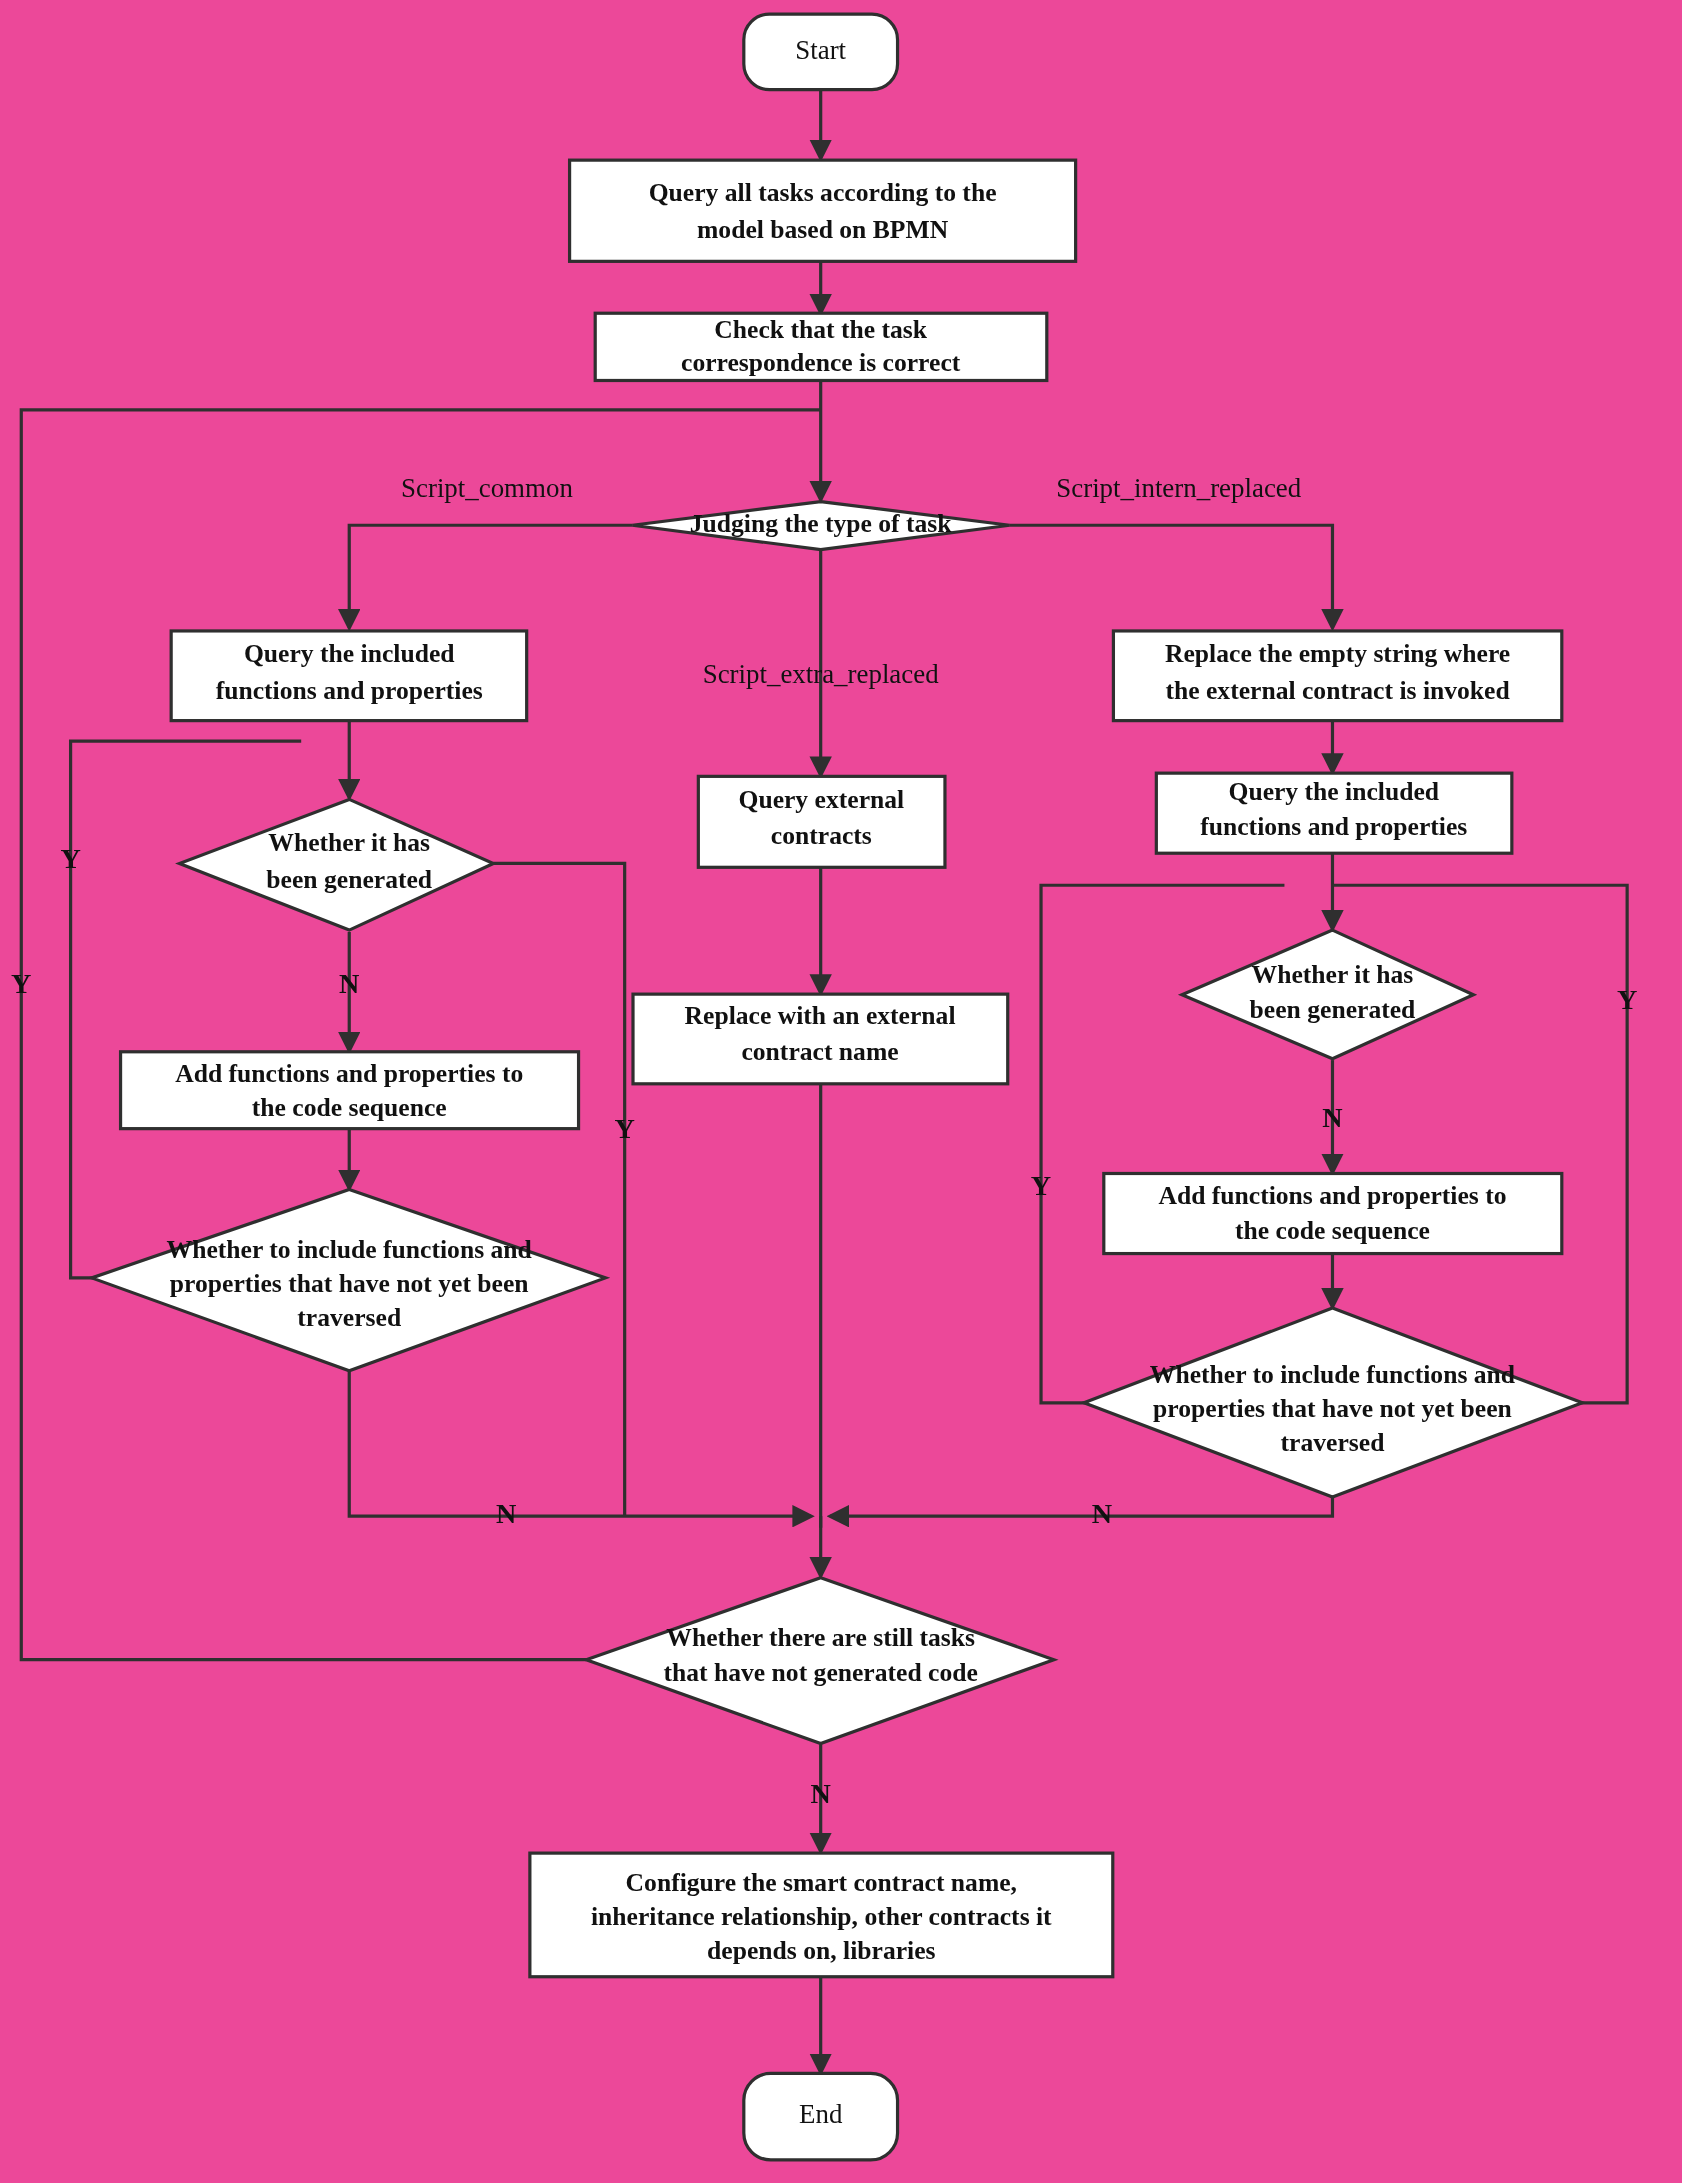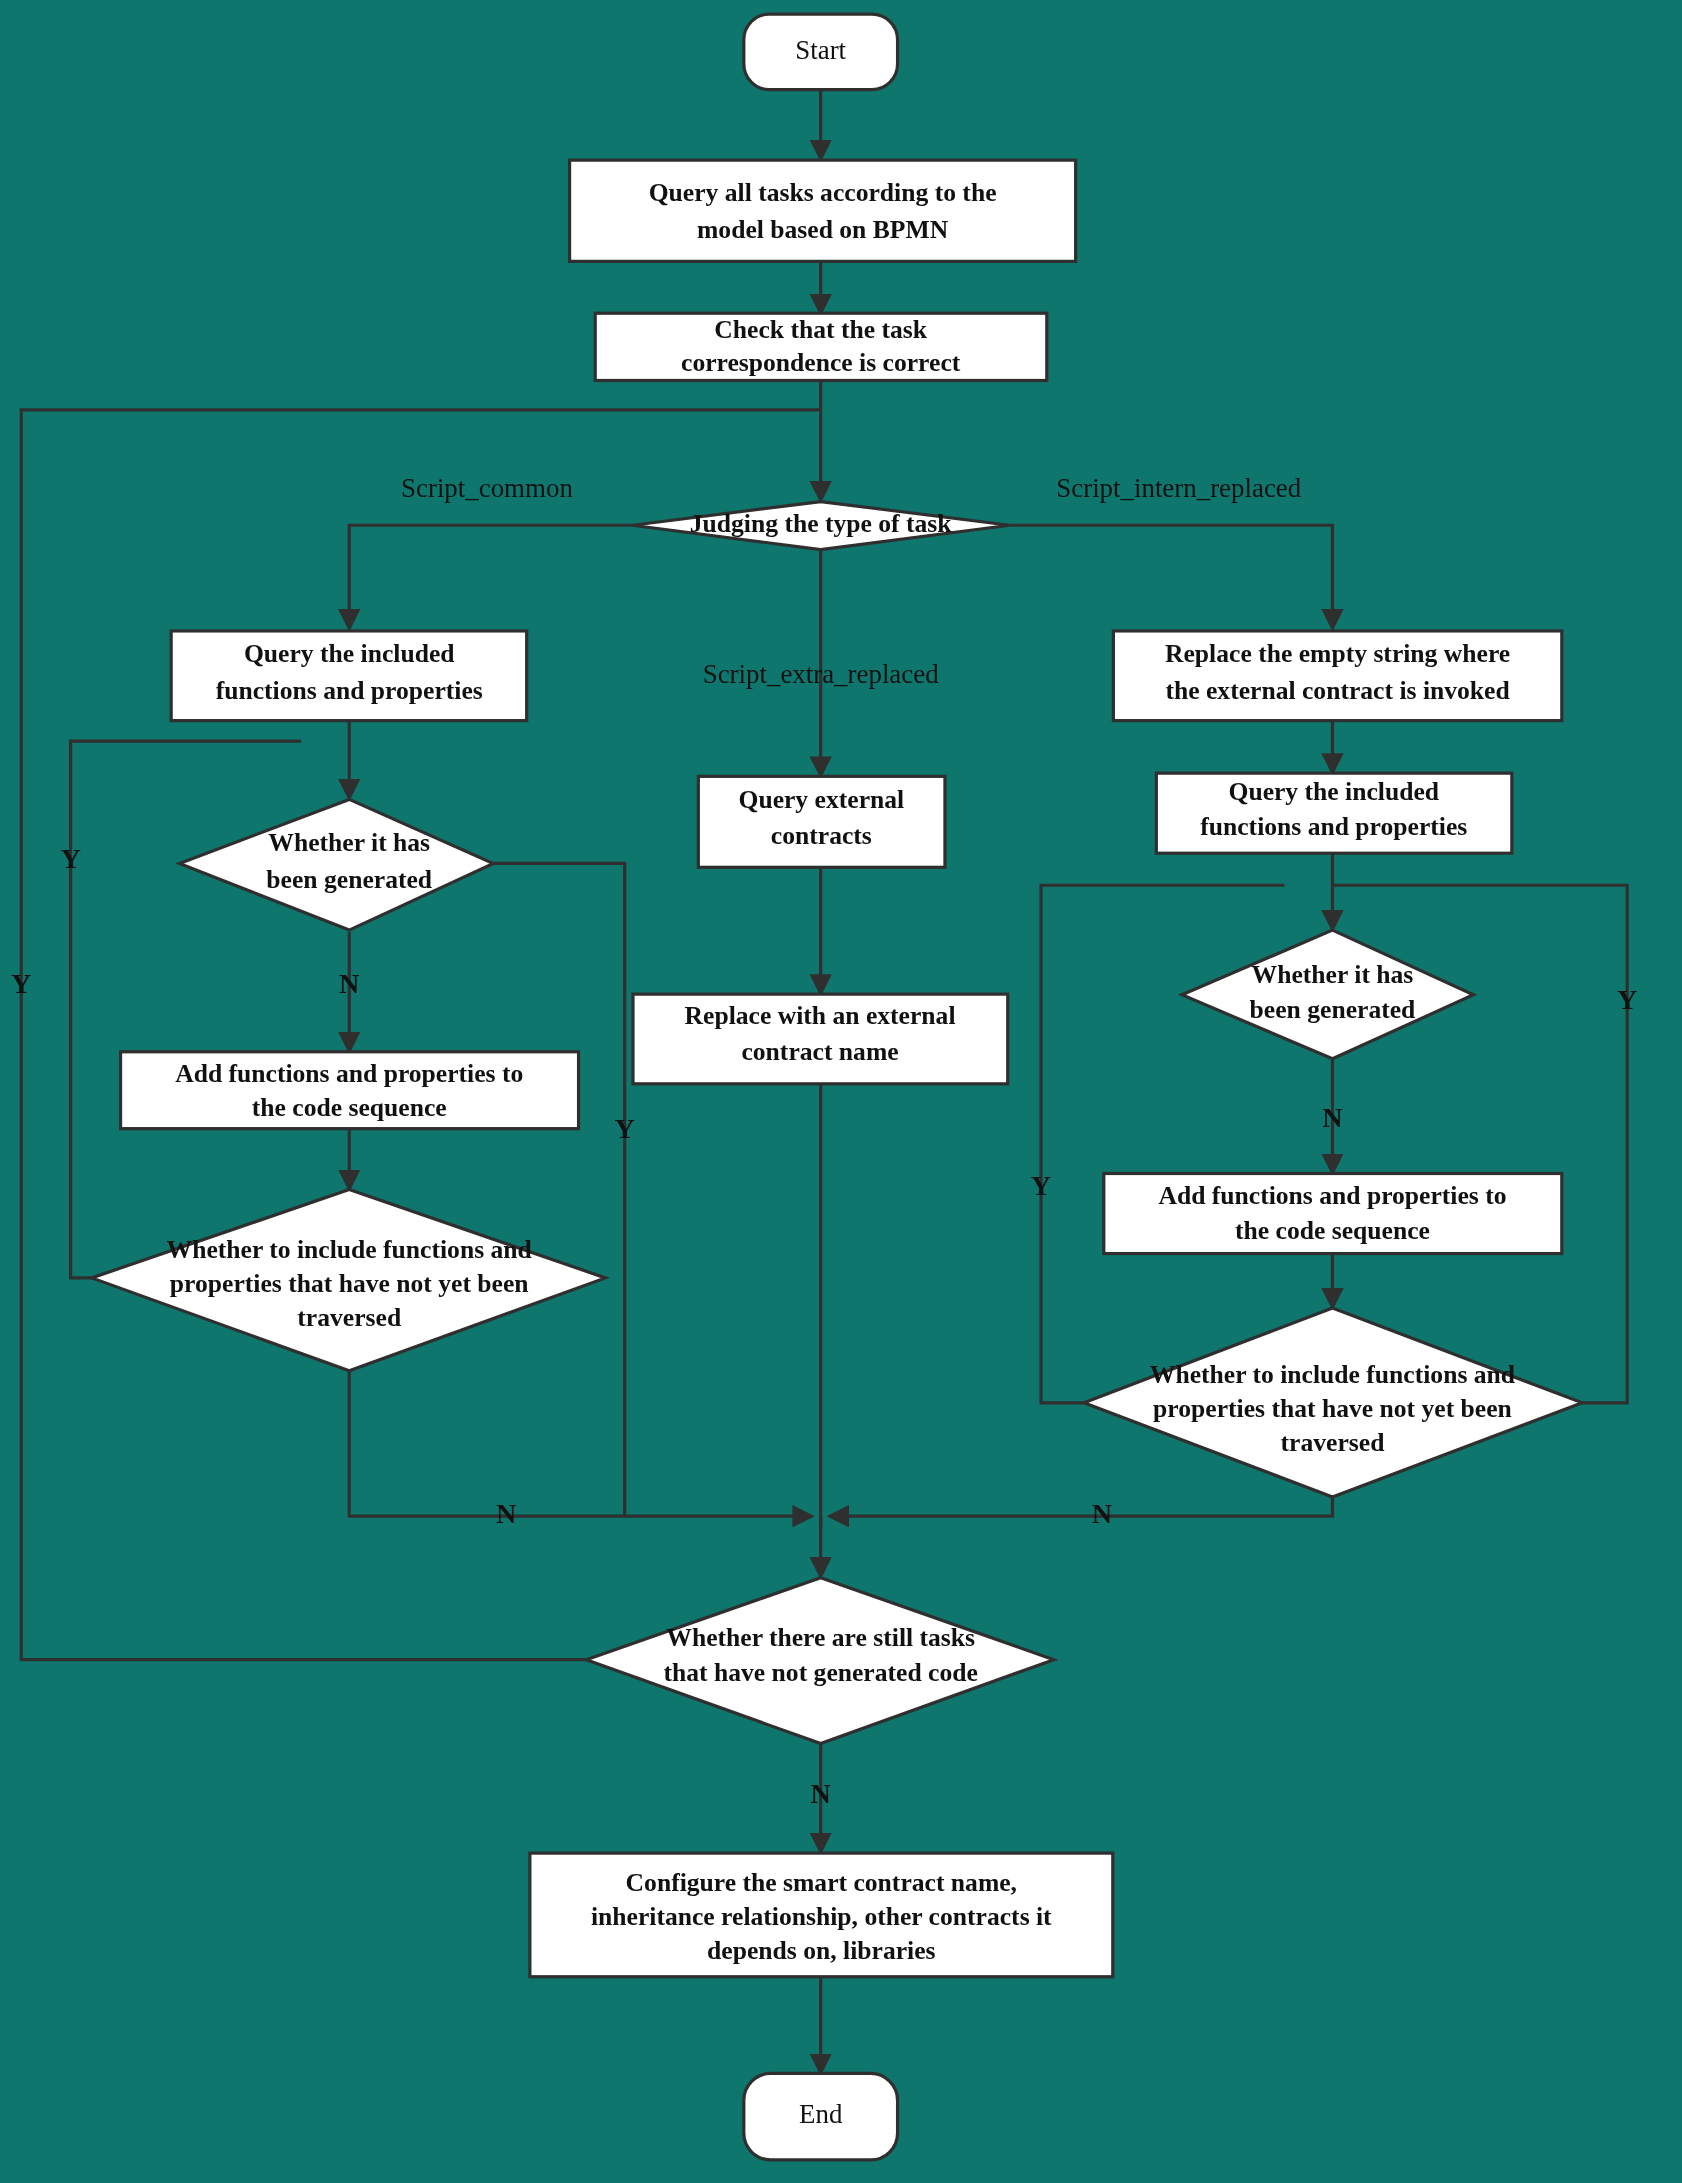--- a/index.html
+++ b/index.html
@@ -7,21 +7,21 @@
     padding: 0;
     background: #ffffff;
   }
   body {
     font-family: "Liberation Serif", "DejaVu Serif", serif;
   }
   #flowchart-root {
     position: relative;
     width: 1683px;
     height: 2183px;
-    background: #0f766e;
+    background: #ec4899;
     overflow: hidden;
   }
   svg#diagram {
     position: absolute;
     top: 0;
     left: 0;
     width: 1683px;
     height: 2183px;
   }
   .shape-stroke {

